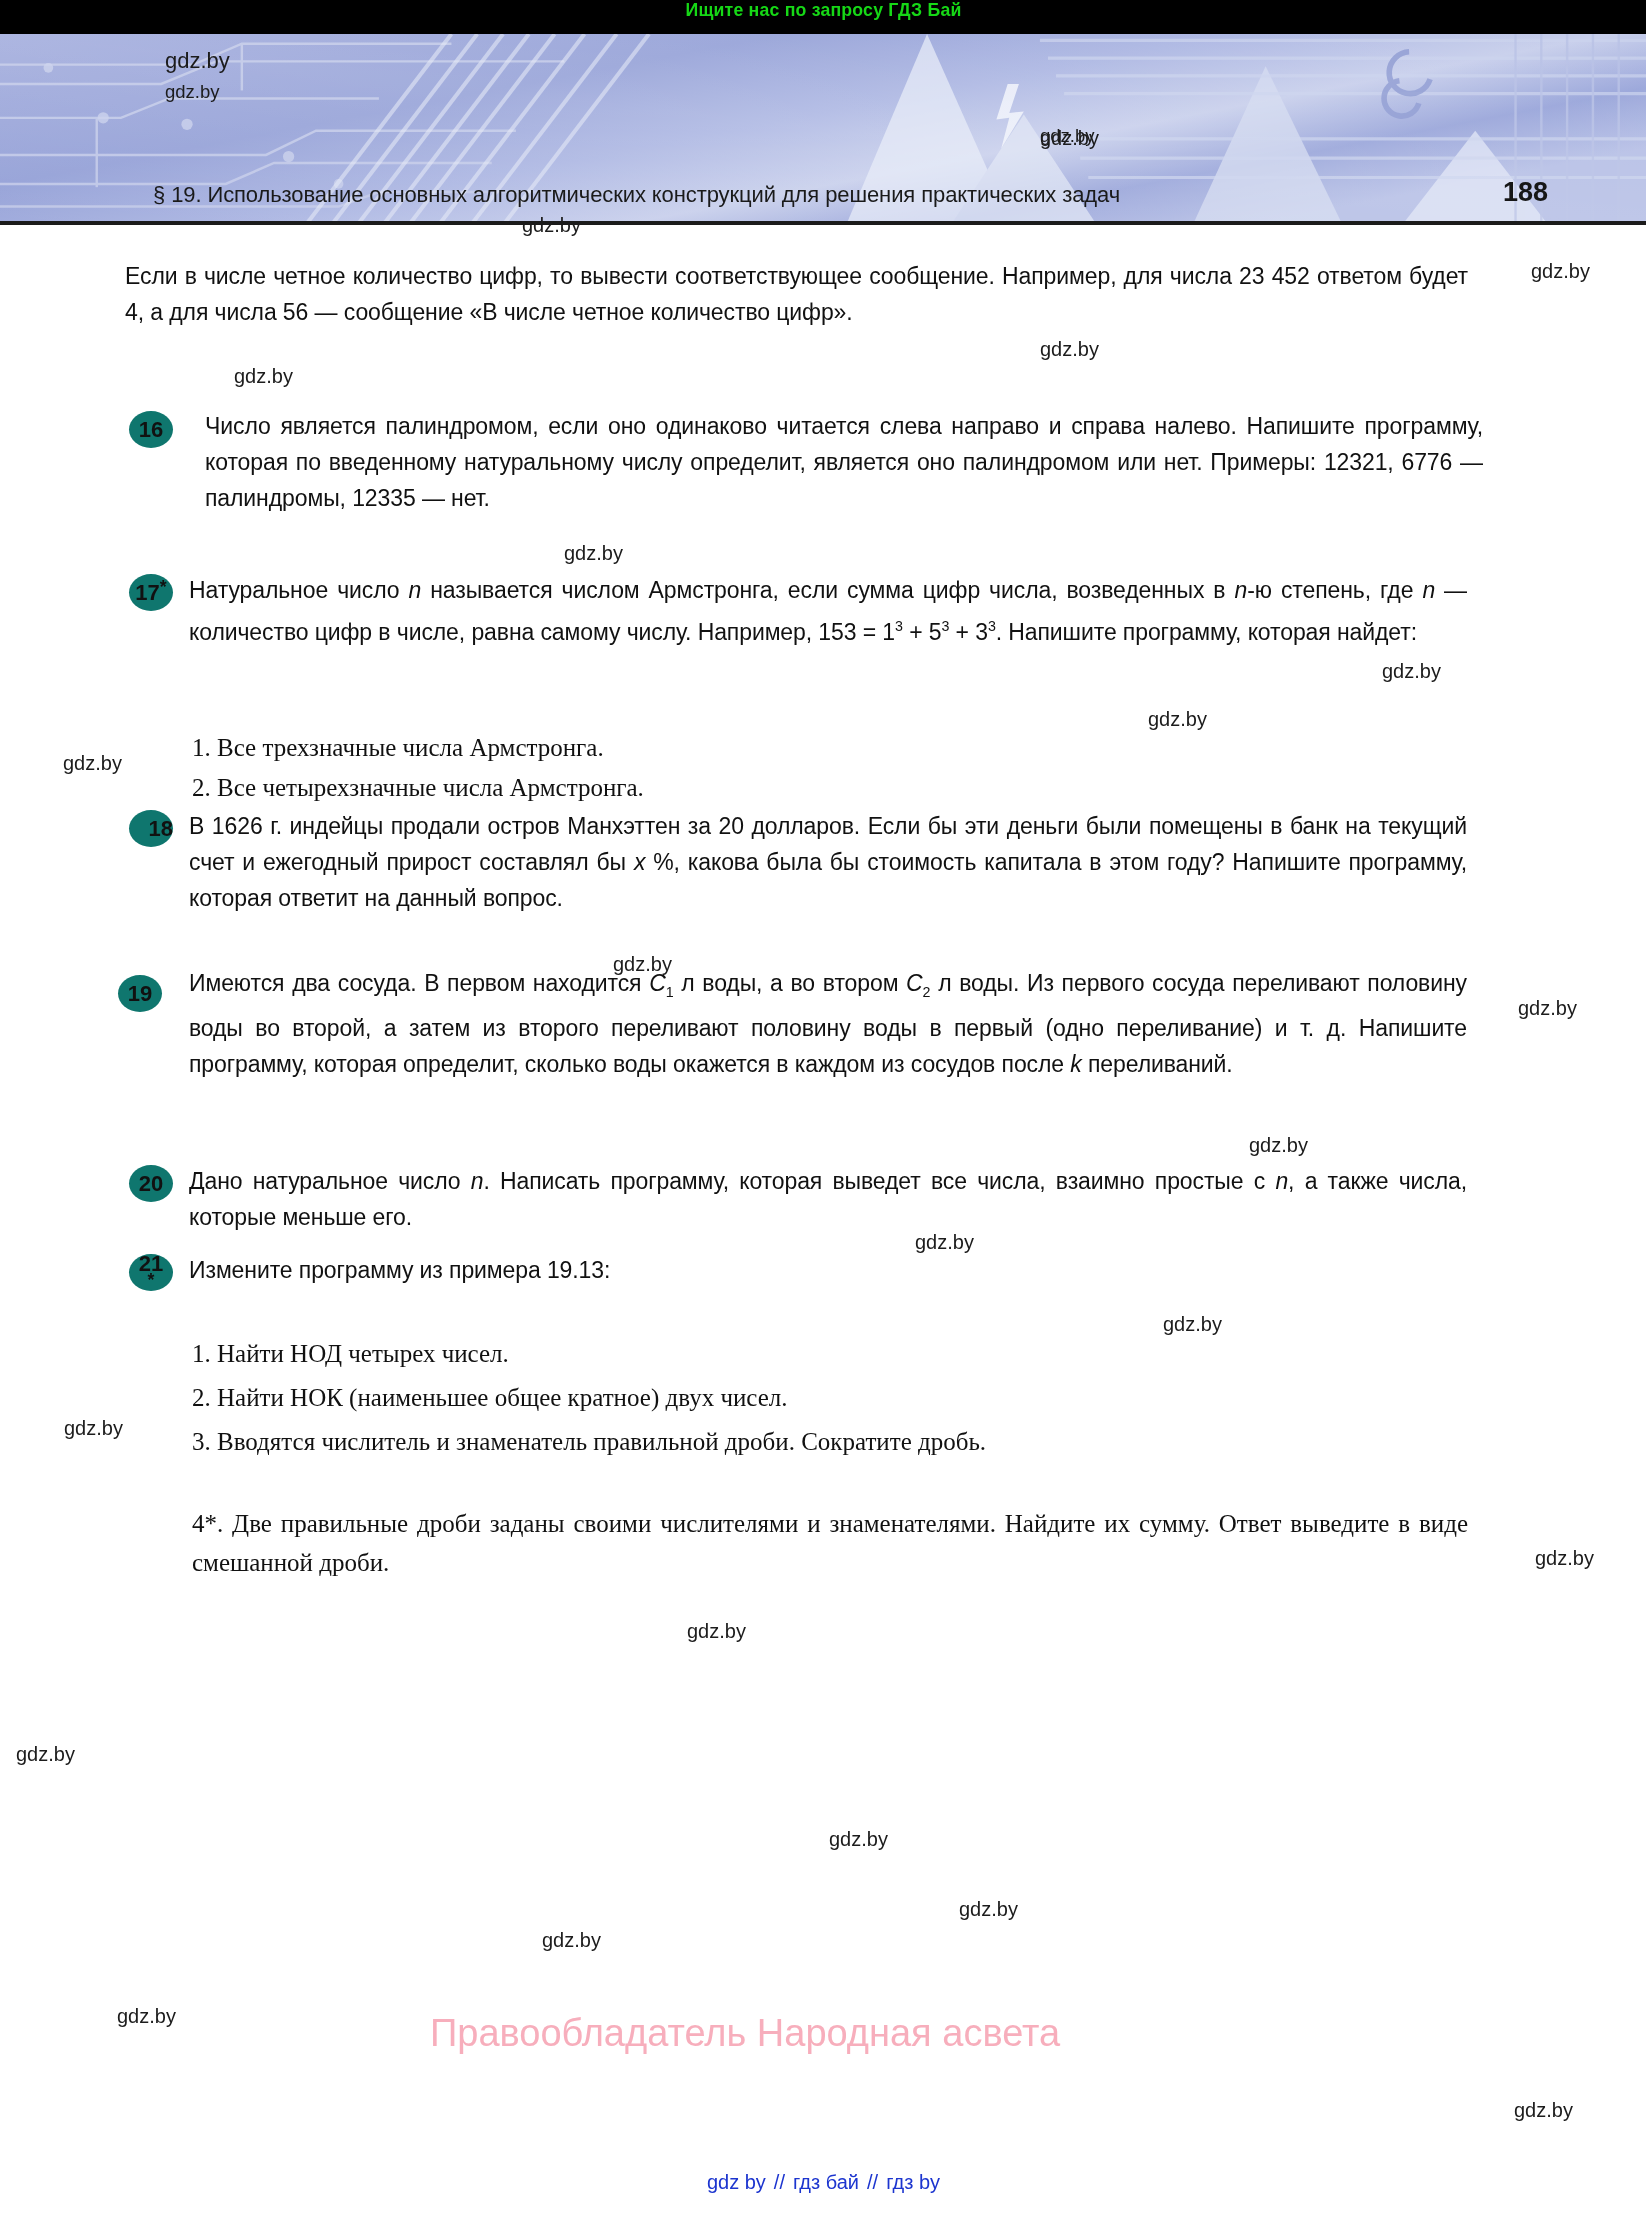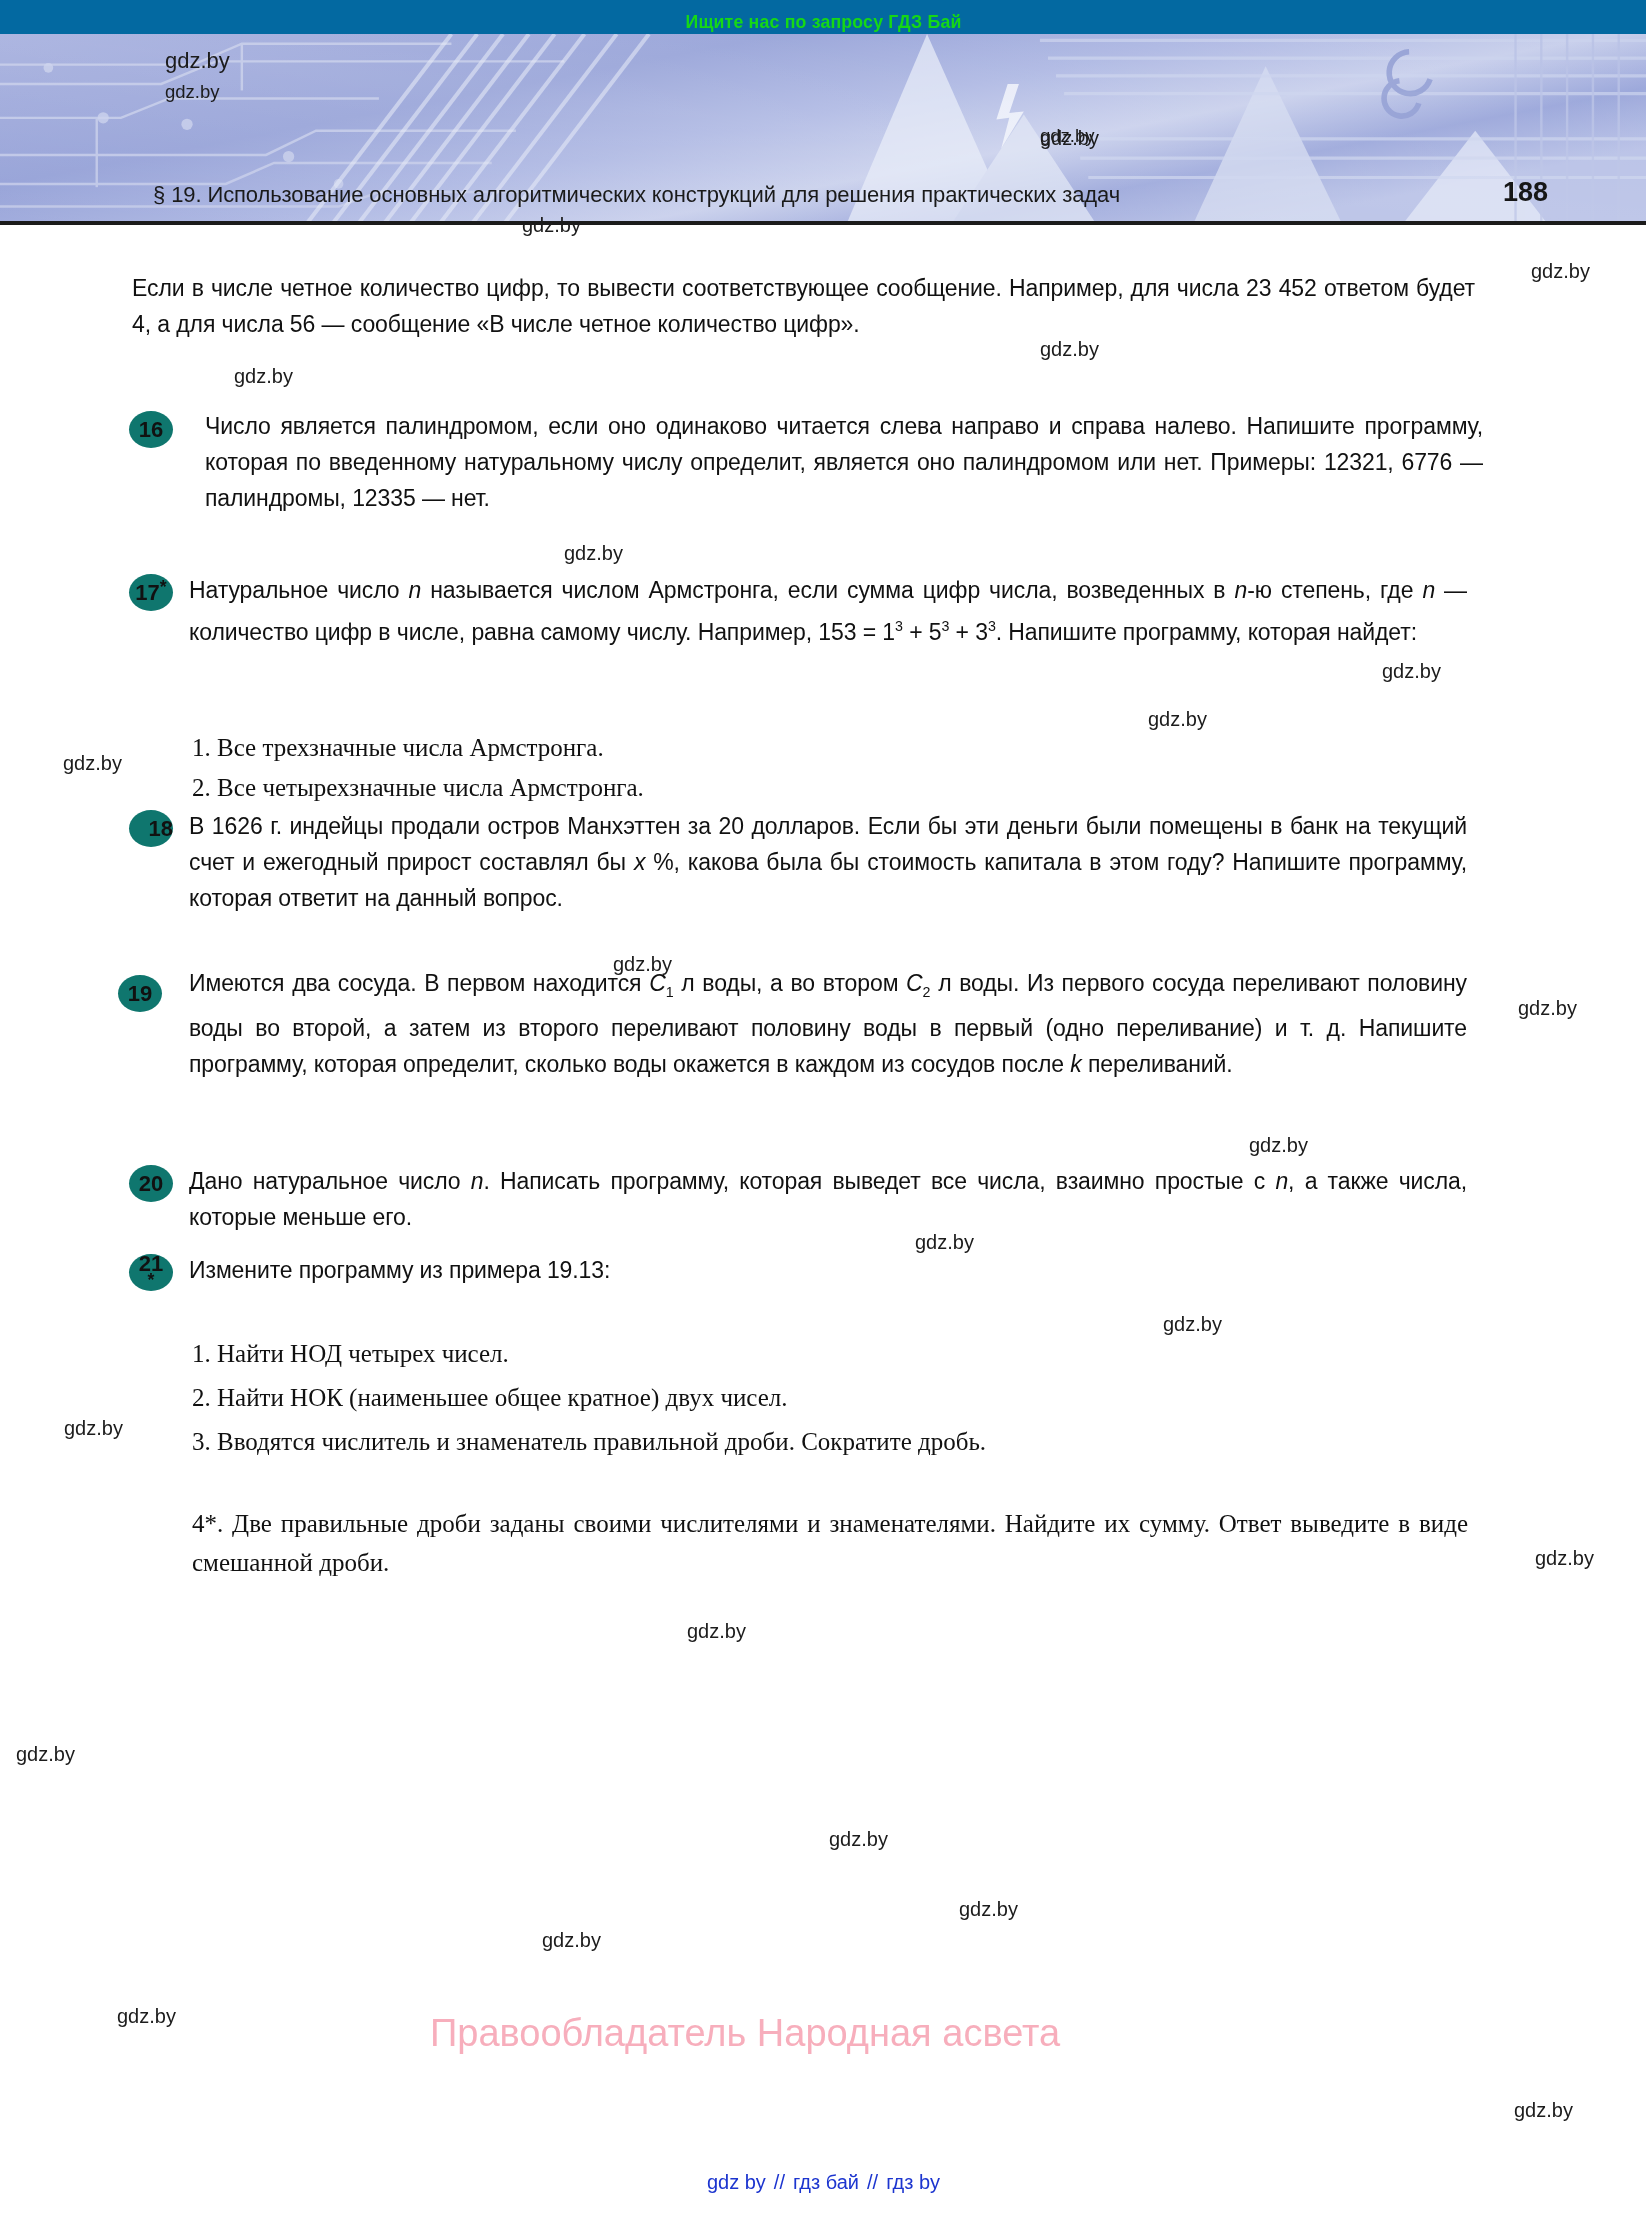--- a/index.html
+++ b/index.html
@@ -11,23 +11,23 @@
     position:relative;
     overflow:hidden;
   }
 
   
   .promo-strip{
     position:absolute;
     left:0; top:0;
     width:1647px;
     height:44px;
-    background:#0369a1;
+    background:#000000;
     display:flex;
-    align-items:center;
+    align-items:flex-start;
     justify-content:center;
   }
   .promo-text{
     color:#16d816;
     font-size:17.7px;
     font-weight:bold;
     letter-spacing:0.2px;
     font-family:"Liberation Sans", sans-serif;
   }
 
@@ -241,21 +241,21 @@
   </svg>
 </div>
 
 <div class="header-rule"></div>
 
 <div class="header-title">§ 19. Использование основных алгоритмических конструкций для решения практических задач</div>
 <div class="header-pageno">188</div>
 
 <div class="content">
 
-  <div class="para" style="left:132px; top:34px; width:1343px;margin-top:12px;">Если в числе четное количество цифр, то вывести соответствующее сообщение. Например, для числа 23 452 ответом будет 4, а для числа 56 — сообщение «В числе четное количество цифр».</div>
+  <div class="para" style="left:125px; top:34px; width:1343px;">Если в числе четное количество цифр, то вывести соответствующее сообщение. Например, для числа 23 452 ответом будет 4, а для числа 56 — сообщение «В числе четное количество цифр».</div>
 
   <div class="badge" style="left:129px; top:187px;">
     <span>16</span>
   </div>
   <div class="para" style="left:205px; top:184px; width:1278px; text-indent:0;">Число является палиндромом, если оно одинаково читается слева направо и справа налево. Напишите программу, которая по введенному натуральному числу определит, является оно палиндромом или нет. Примеры: 12321, 6776 — палиндромы, 12335 — нет.</div>
 
   <div class="badge" style="left:129px; top:350px;">
     <span>17</span>
       <span class="star">*</span>
   </div>

